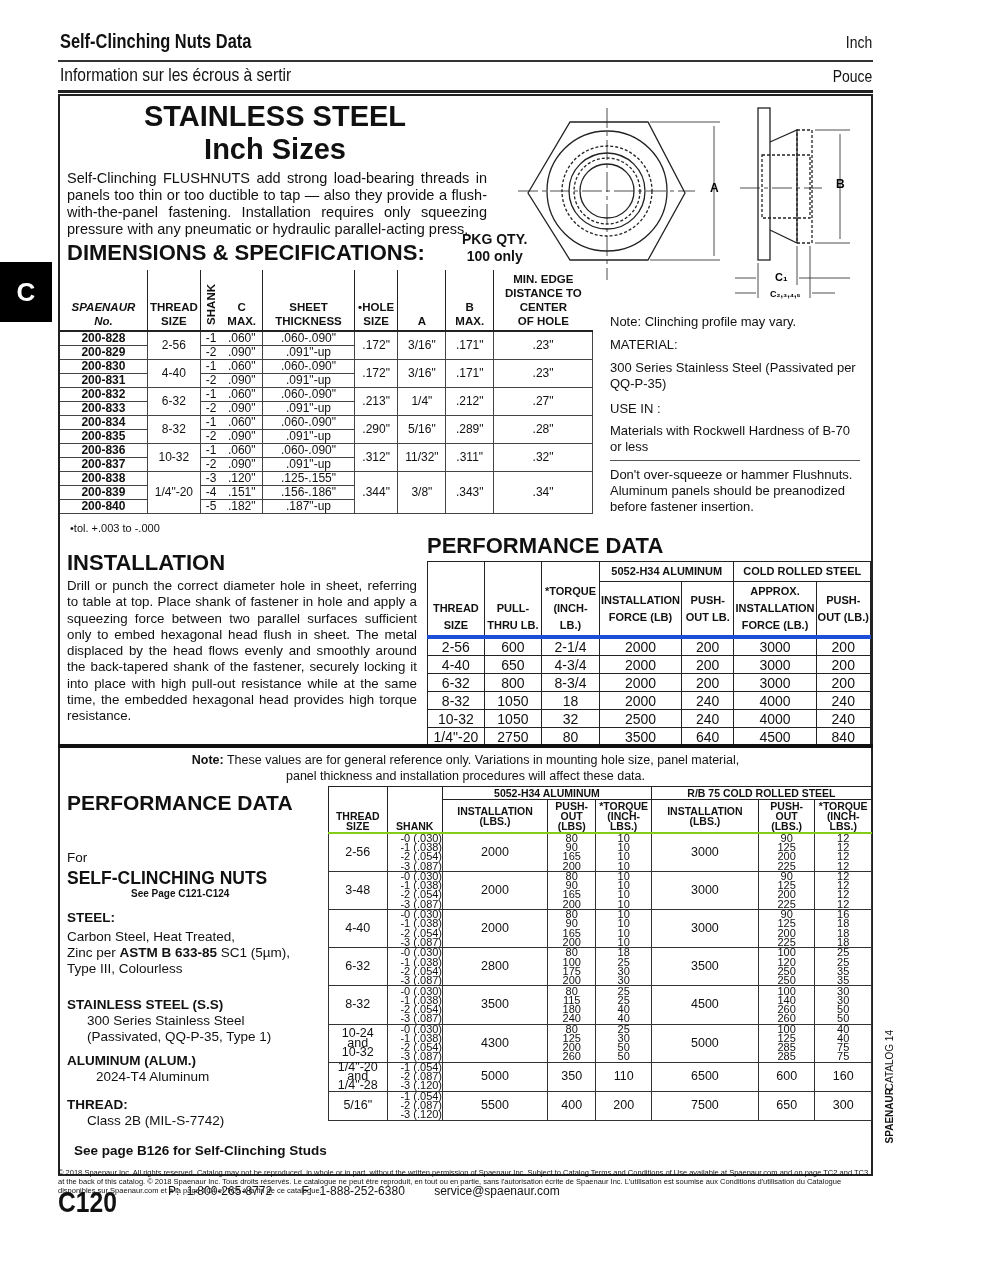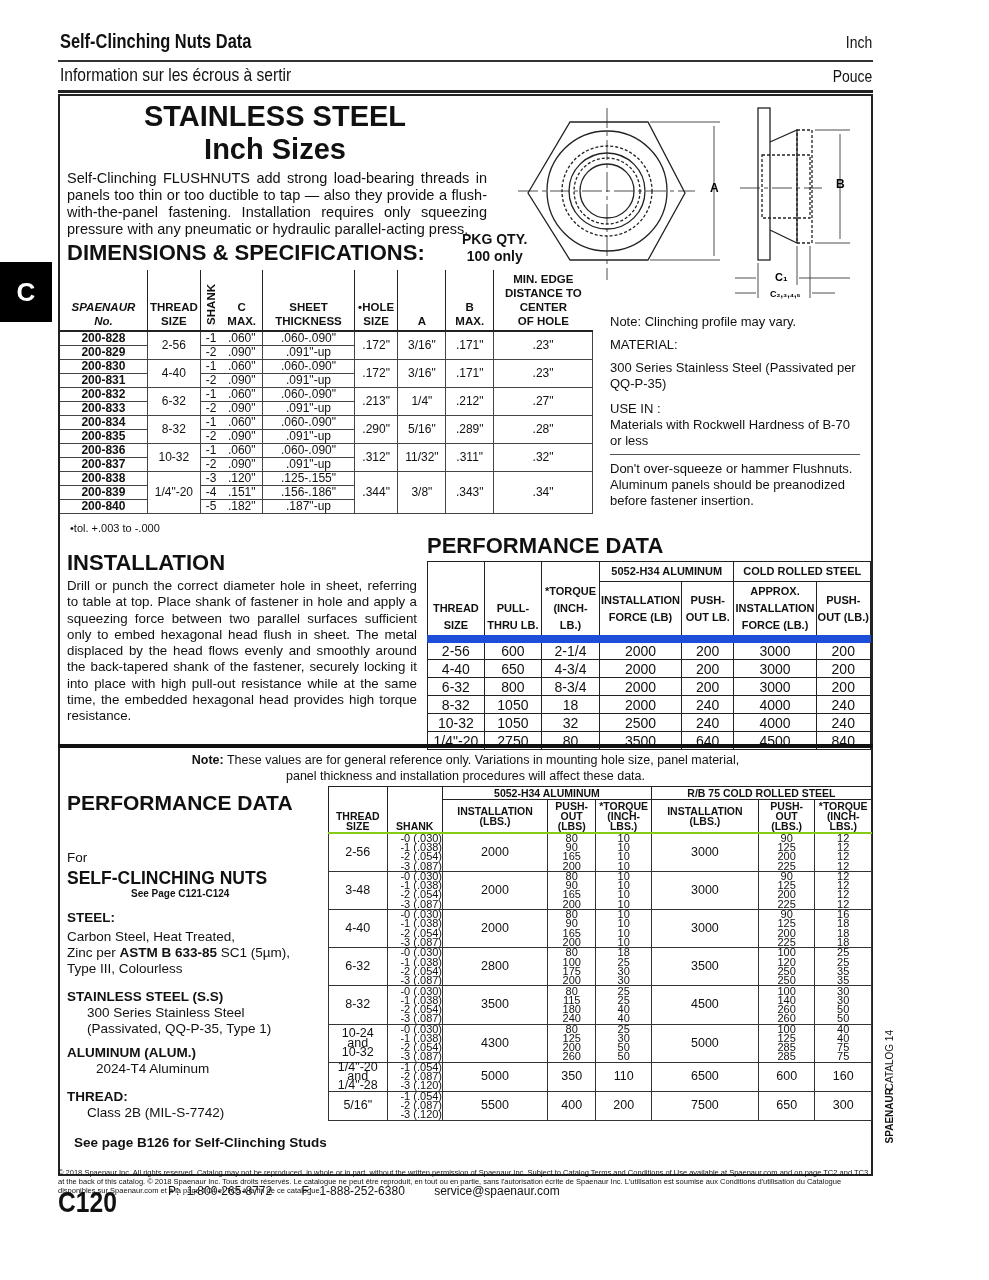--- a/index.html
+++ b/index.html
@@ -235,40 +235,40 @@
         <td>.187"-up</td>
       </tr>
     </tbody>
 </table>
 <div class="abs tol">•tol. +.003 to -.000</div>
 
 <div class="abs notes">
   <div class="b">Note: Clinching profile may vary.</div>
   <div class="b">MATERIAL:</div>
   <div class="p">300 Series Stainless Steel (Passivated per QQ-P-35)</div>
-  <div class="b" style="margin-bottom:0">USE IN :</div>
+  <div class="b" style="margin-bottom:6px">USE IN :</div>
   <div>Materials with Rockwell Hardness of B-70 or less</div>
   <hr>
   <div>Don't over-squeeze or hammer Flushnuts. Aluminum panels should be preanodized before fastener insertion.</div>
 </div>
 
 <div class="abs inst-h">INSTALLATION</div>
 <div class="abs inst-p">Drill or punch the correct diameter hole in sheet, referring to table at top. Place shank of fastener in hole and apply a squeezing force between two parallel surfaces sufficient only to embed hexagonal head flush in sheet. The metal displaced by the head flows evenly and smoothly around the back-tapered shank of the fastener, securely locking it into place with high pull-out resistance while at the same time, the embedded hexagonal head provides high torque resistance.</div>
 
 <div class="abs perf-h">PERFORMANCE DATA</div>
 <table class="abs perftbl">
   <thead>
     <tr>
       <th rowspan="2" style="width:57px;vertical-align:bottom">THREAD SIZE</th>
       <th rowspan="2" style="width:58px;vertical-align:bottom">PULL-THRU LB.</th>
       <th rowspan="2" style="width:58px;vertical-align:bottom">*TORQUE (INCH-LB.)</th>
       <th colspan="2">5052-H34 ALUMINUM</th>
       <th colspan="2">COLD ROLLED STEEL</th>
     </tr>
-    <tr style="border-bottom:8px solid #1d4ed8">
+    <tr style="border-bottom:4px solid #1d4ed8">
       <th style="width:73px">INSTALLATION FORCE (LB)</th>
       <th style="width:53px">PUSH-OUT LB.</th>
       <th style="width:80px">APPROX. INSTALLATION FORCE (LB.)</th>
       <th style="width:55px">PUSH-OUT (LB.)</th>
     </tr>
   </thead>
   <tbody id="perfbody">
       <tr>
         <td>2-56</td>
         <td>600</td>
@@ -336,21 +336,21 @@
   <div>PERFORMANCE DATA</div>
 </div>
 <div class="abs side">
   <div>For</div>
   <div class="big" style="margin-top:4px">SELF-CLINCHING NUTS</div>
   <div style="font-weight:bold;font-size:10px;margin-left:64px">See Page C121-C124</div>
   <div class="bh" style="margin-top:8px">STEEL:</div>
   <div style="margin-top:3px">Carbon Steel, Heat Treated,</div>
   <div><span>Zinc per </span><b>ASTM B 633-85</b><span> SC1 (5µm),</span></div>
   <div>Type III, Colourless</div>
-  <div class="bh" style="margin-top:12px">STAINLESS STEEL (S.S)</div>
+  <div class="bh" style="margin-top:20px">STAINLESS STEEL (S.S)</div>
   <div style="margin-left:20px">300 Series Stainless Steel</div>
   <div style="margin-left:20px">(Passivated, QQ-P-35, Type 1)</div>
   <div class="bh" style="margin-top:8px">ALUMINUM (ALUM.)</div>
   <div style="margin-left:29px">2024-T4 Aluminum</div>
   <div class="bh" style="margin-top:12px">THREAD:</div>
   <div style="margin-left:20px">Class 2B (MIL-S-7742)</div>
   <div style="margin-top:14px;margin-left:7px;font-weight:bold;font-size:13.5px">See page B126 for Self-Clinching Studs</div>
 </div>
 
 <table class="abs bigtbl">

